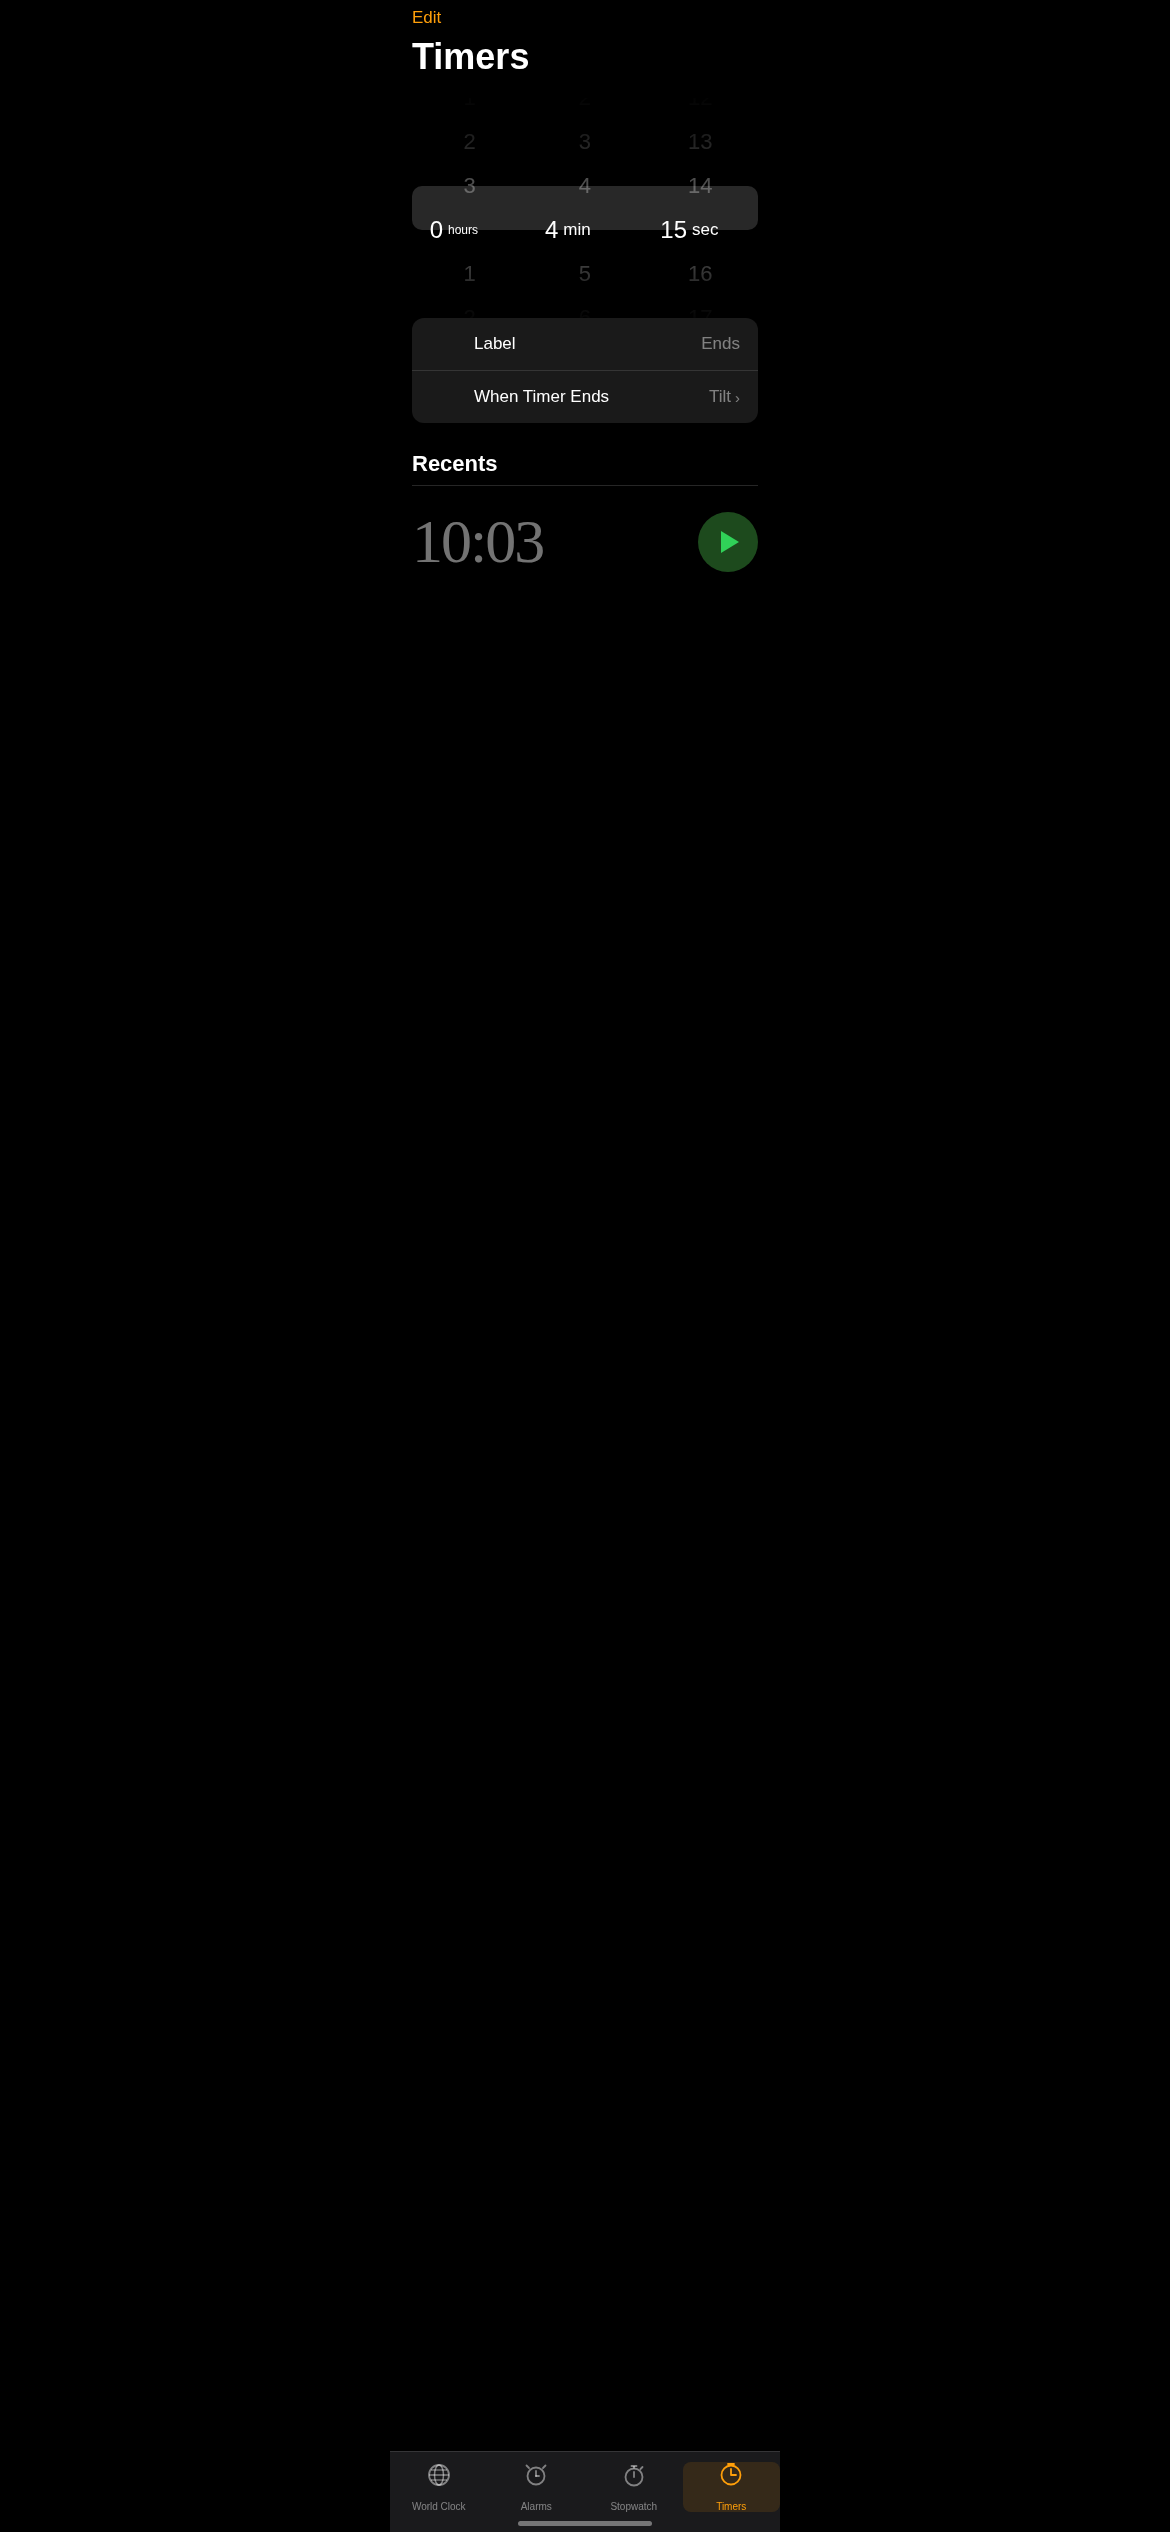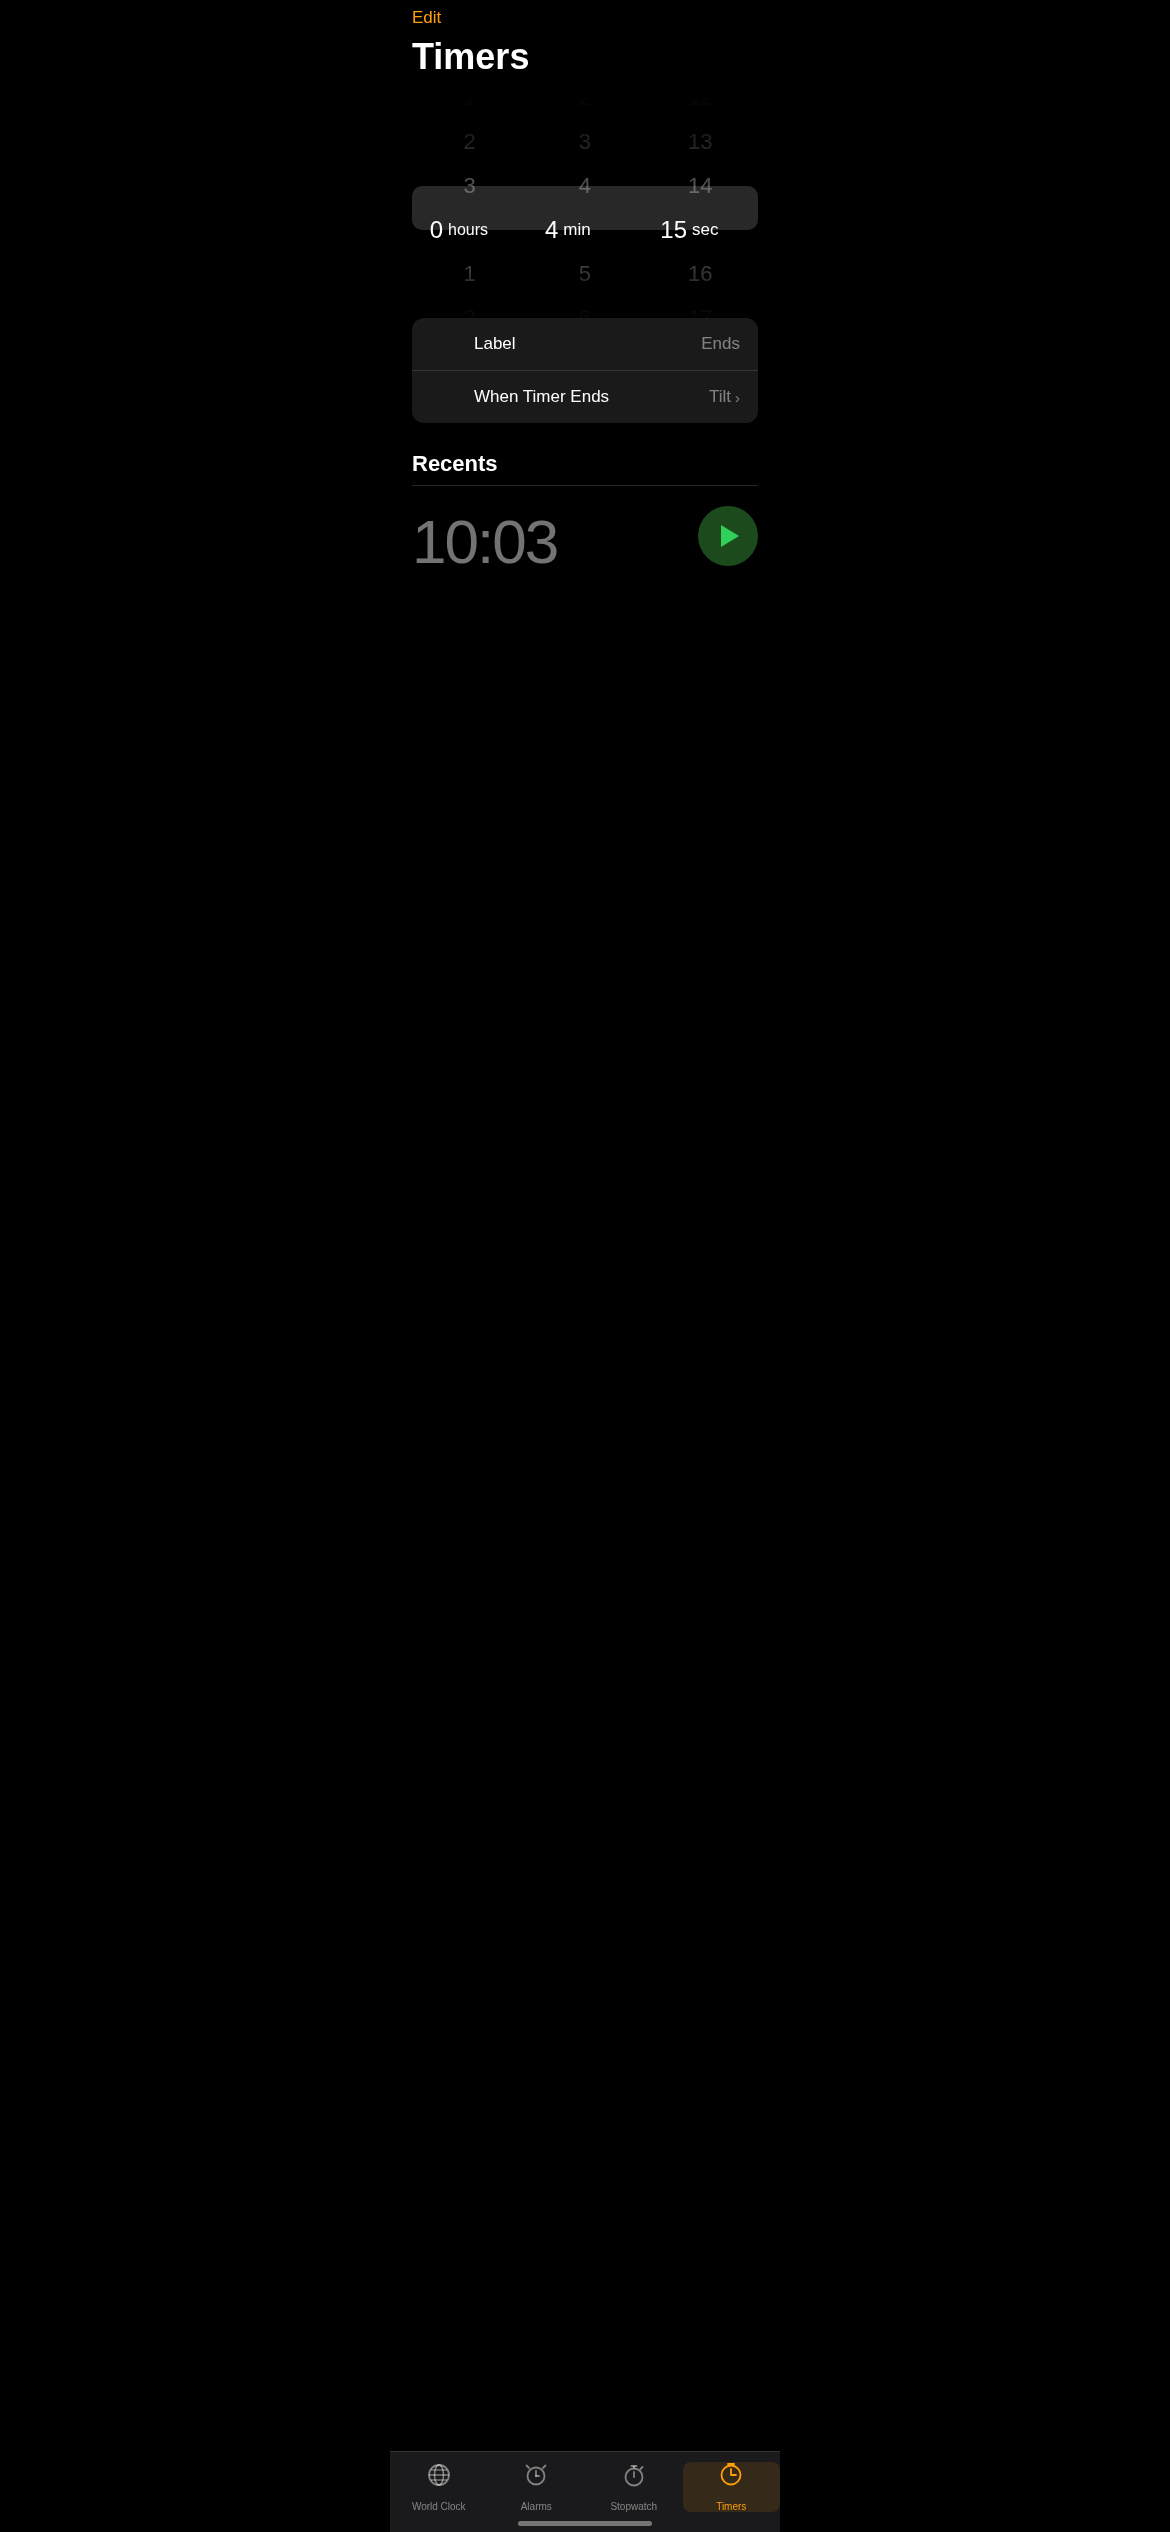--- a/index.html
+++ b/index.html
@@ -267,21 +267,23 @@
 
     .recents-divider {
       height: 1px;
       background: rgba(255,255,255,0.15);
       margin-bottom: 12px;
     }
 
     .recents-item {
       display: flex;
       justify-content: space-between;
+      align-items: center;
       padding: 8px 0;
+      font-family: Liberation Serif, serif;
     }
 
     .recents-time {
       font-size: 62px;
       font-weight: 200;
       color: rgba(255,255,255,0.45);
       letter-spacing: -2px;
     }
 
     .recents-play {
@@ -403,21 +405,21 @@
 
     <div class="picker-cols">
 
       <div class="picker-col-inner">
         <div class="picker-num-list" style="top: calc(50% - 3*44px);">
           <div class="p-num" style="color:rgba(255,255,255,0.12);">1</div>
           <div class="p-num" style="color:rgba(255,255,255,0.2);">2</div>
           <div class="p-num" style="color:rgba(255,255,255,0.3);">3</div>
           <div class="p-num active" style="display:flex;align-items:center;gap:5px;">
             <span>0</span>
-              <span style="font-size:16px;color:#fff;font-weight:400;">hours</span>
+              <span style="font-size:12px;color:#fff;font-weight:400;">hours</span>
           </div>
           <div class="p-num" style="color:rgba(255,255,255,0.3);">1</div>
           <div class="p-num" style="color:rgba(255,255,255,0.2);">2</div>
 
         </div>
       </div>
 
       <div class="picker-col-inner">
         <div class="picker-num-list" style="top: calc(50% - 3*44px);">
           <div class="p-num" style="color:rgba(255,255,255,0.12);">2</div>

